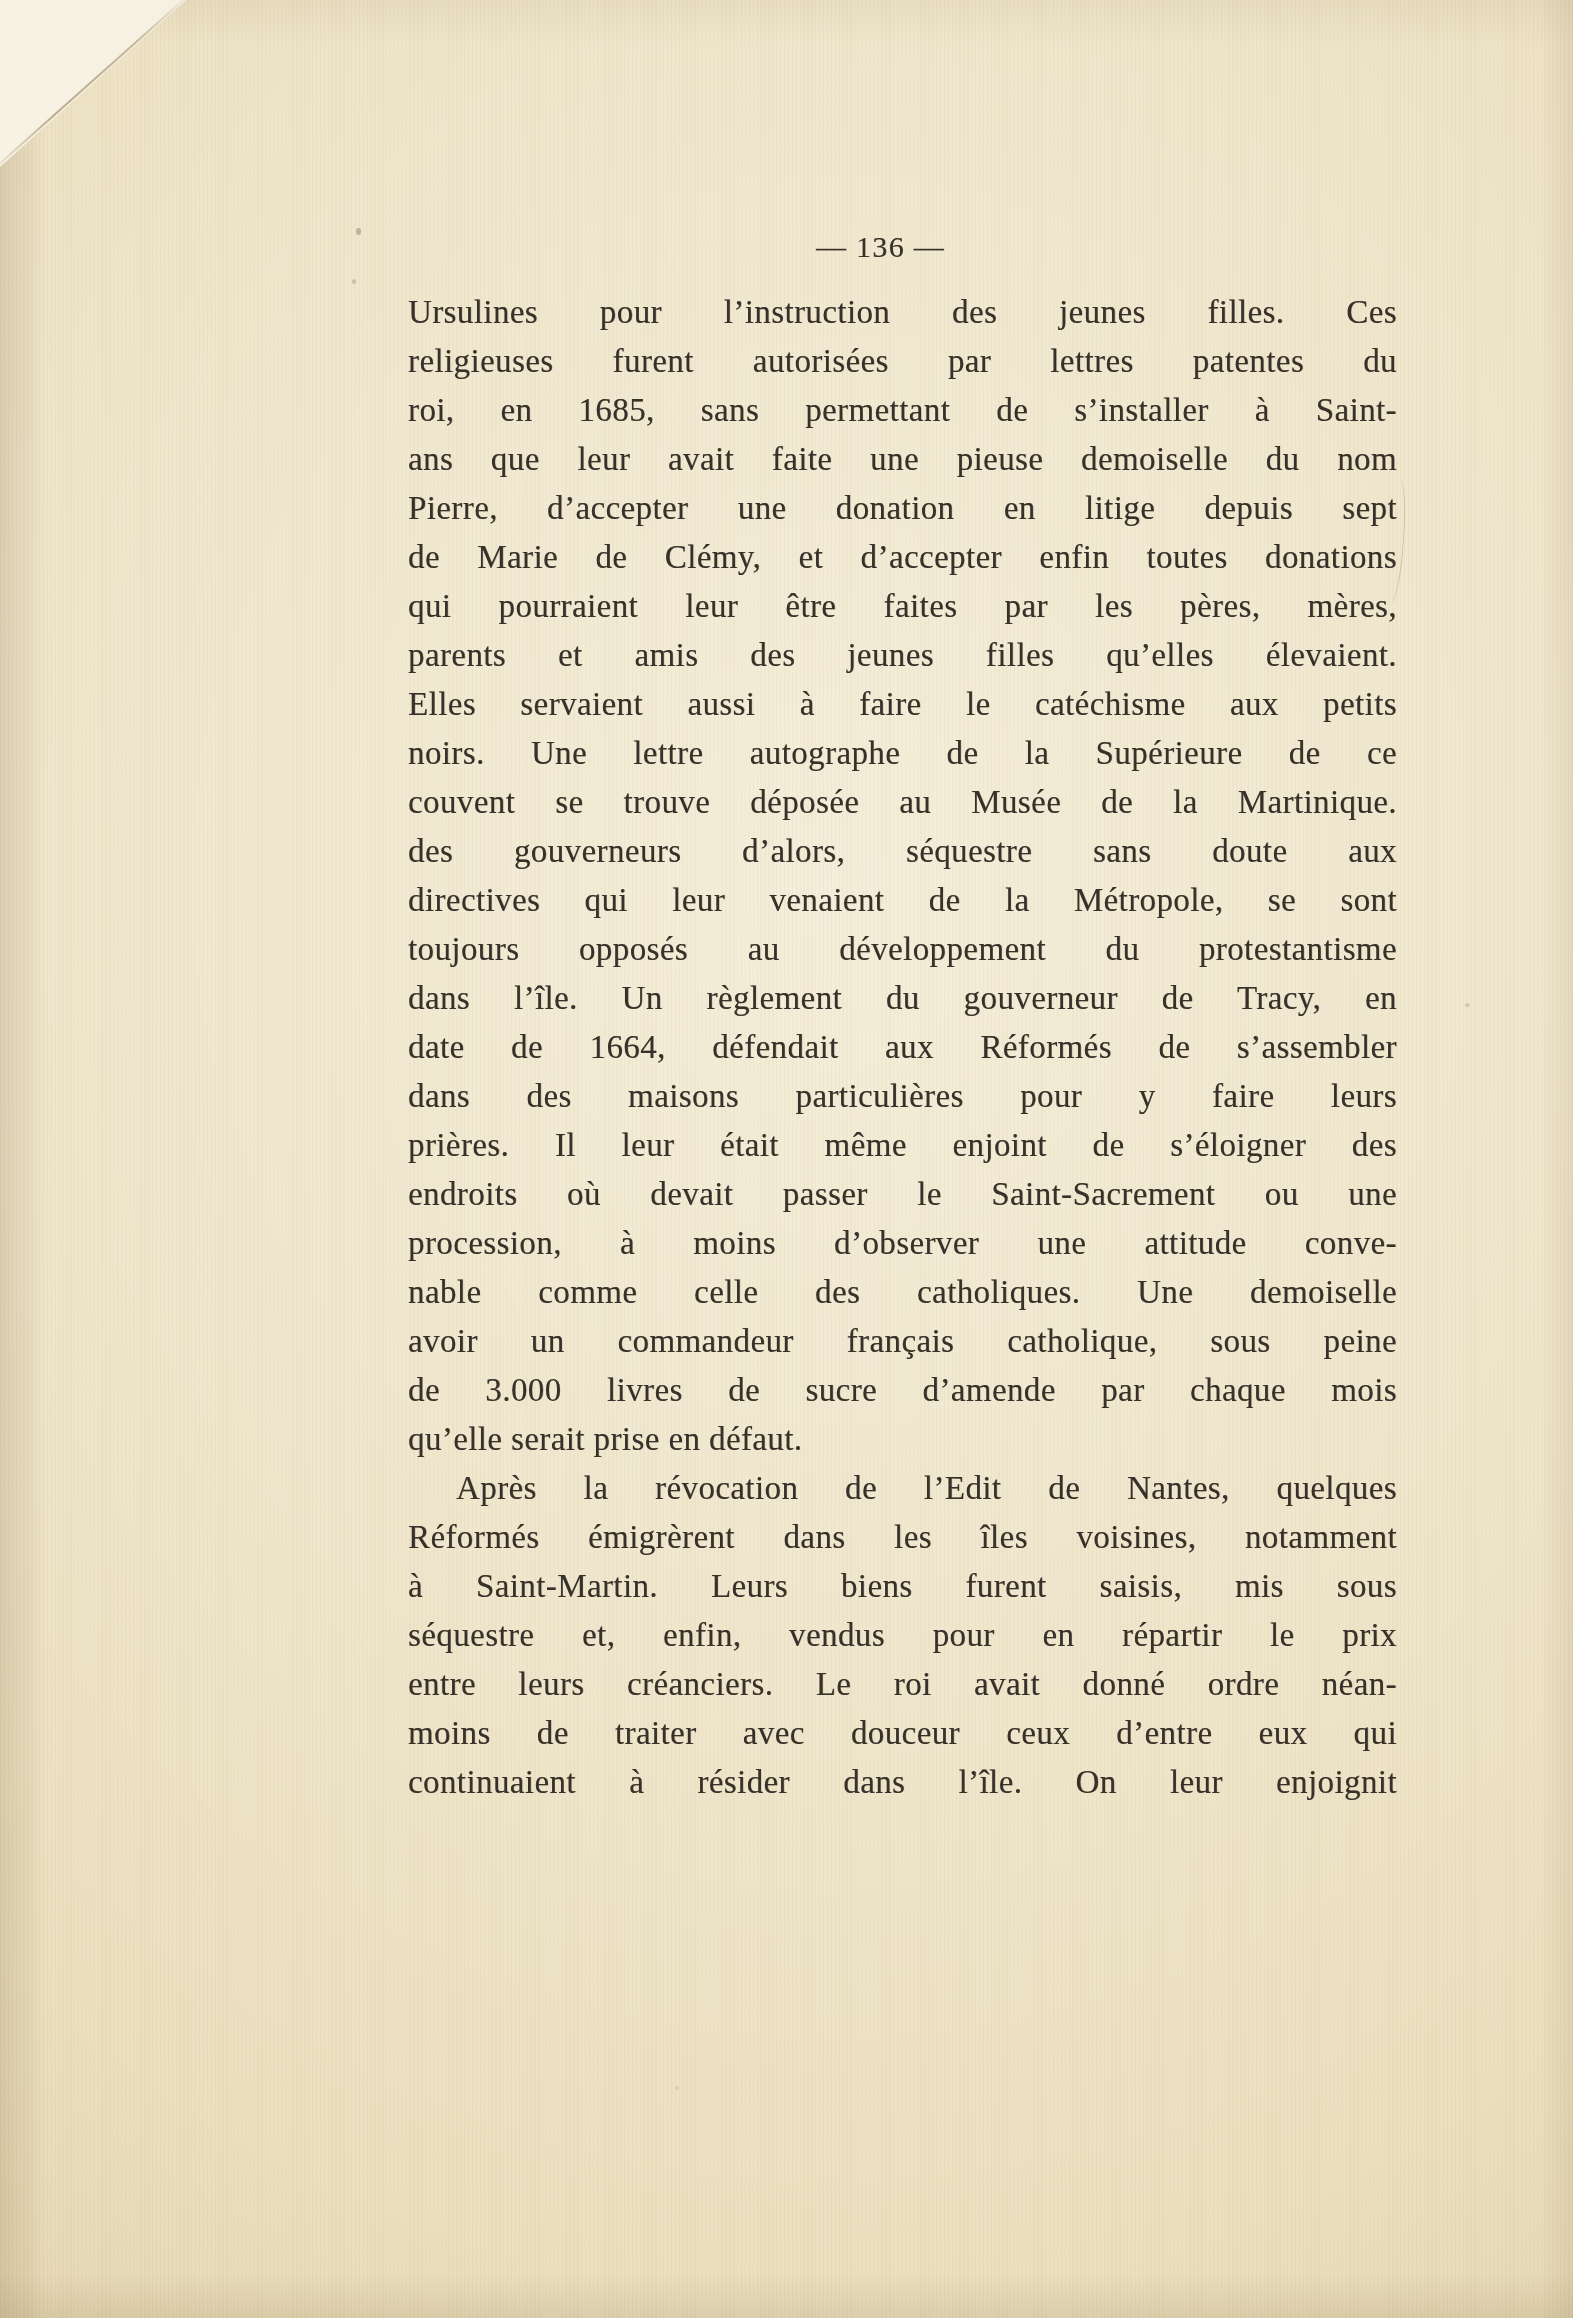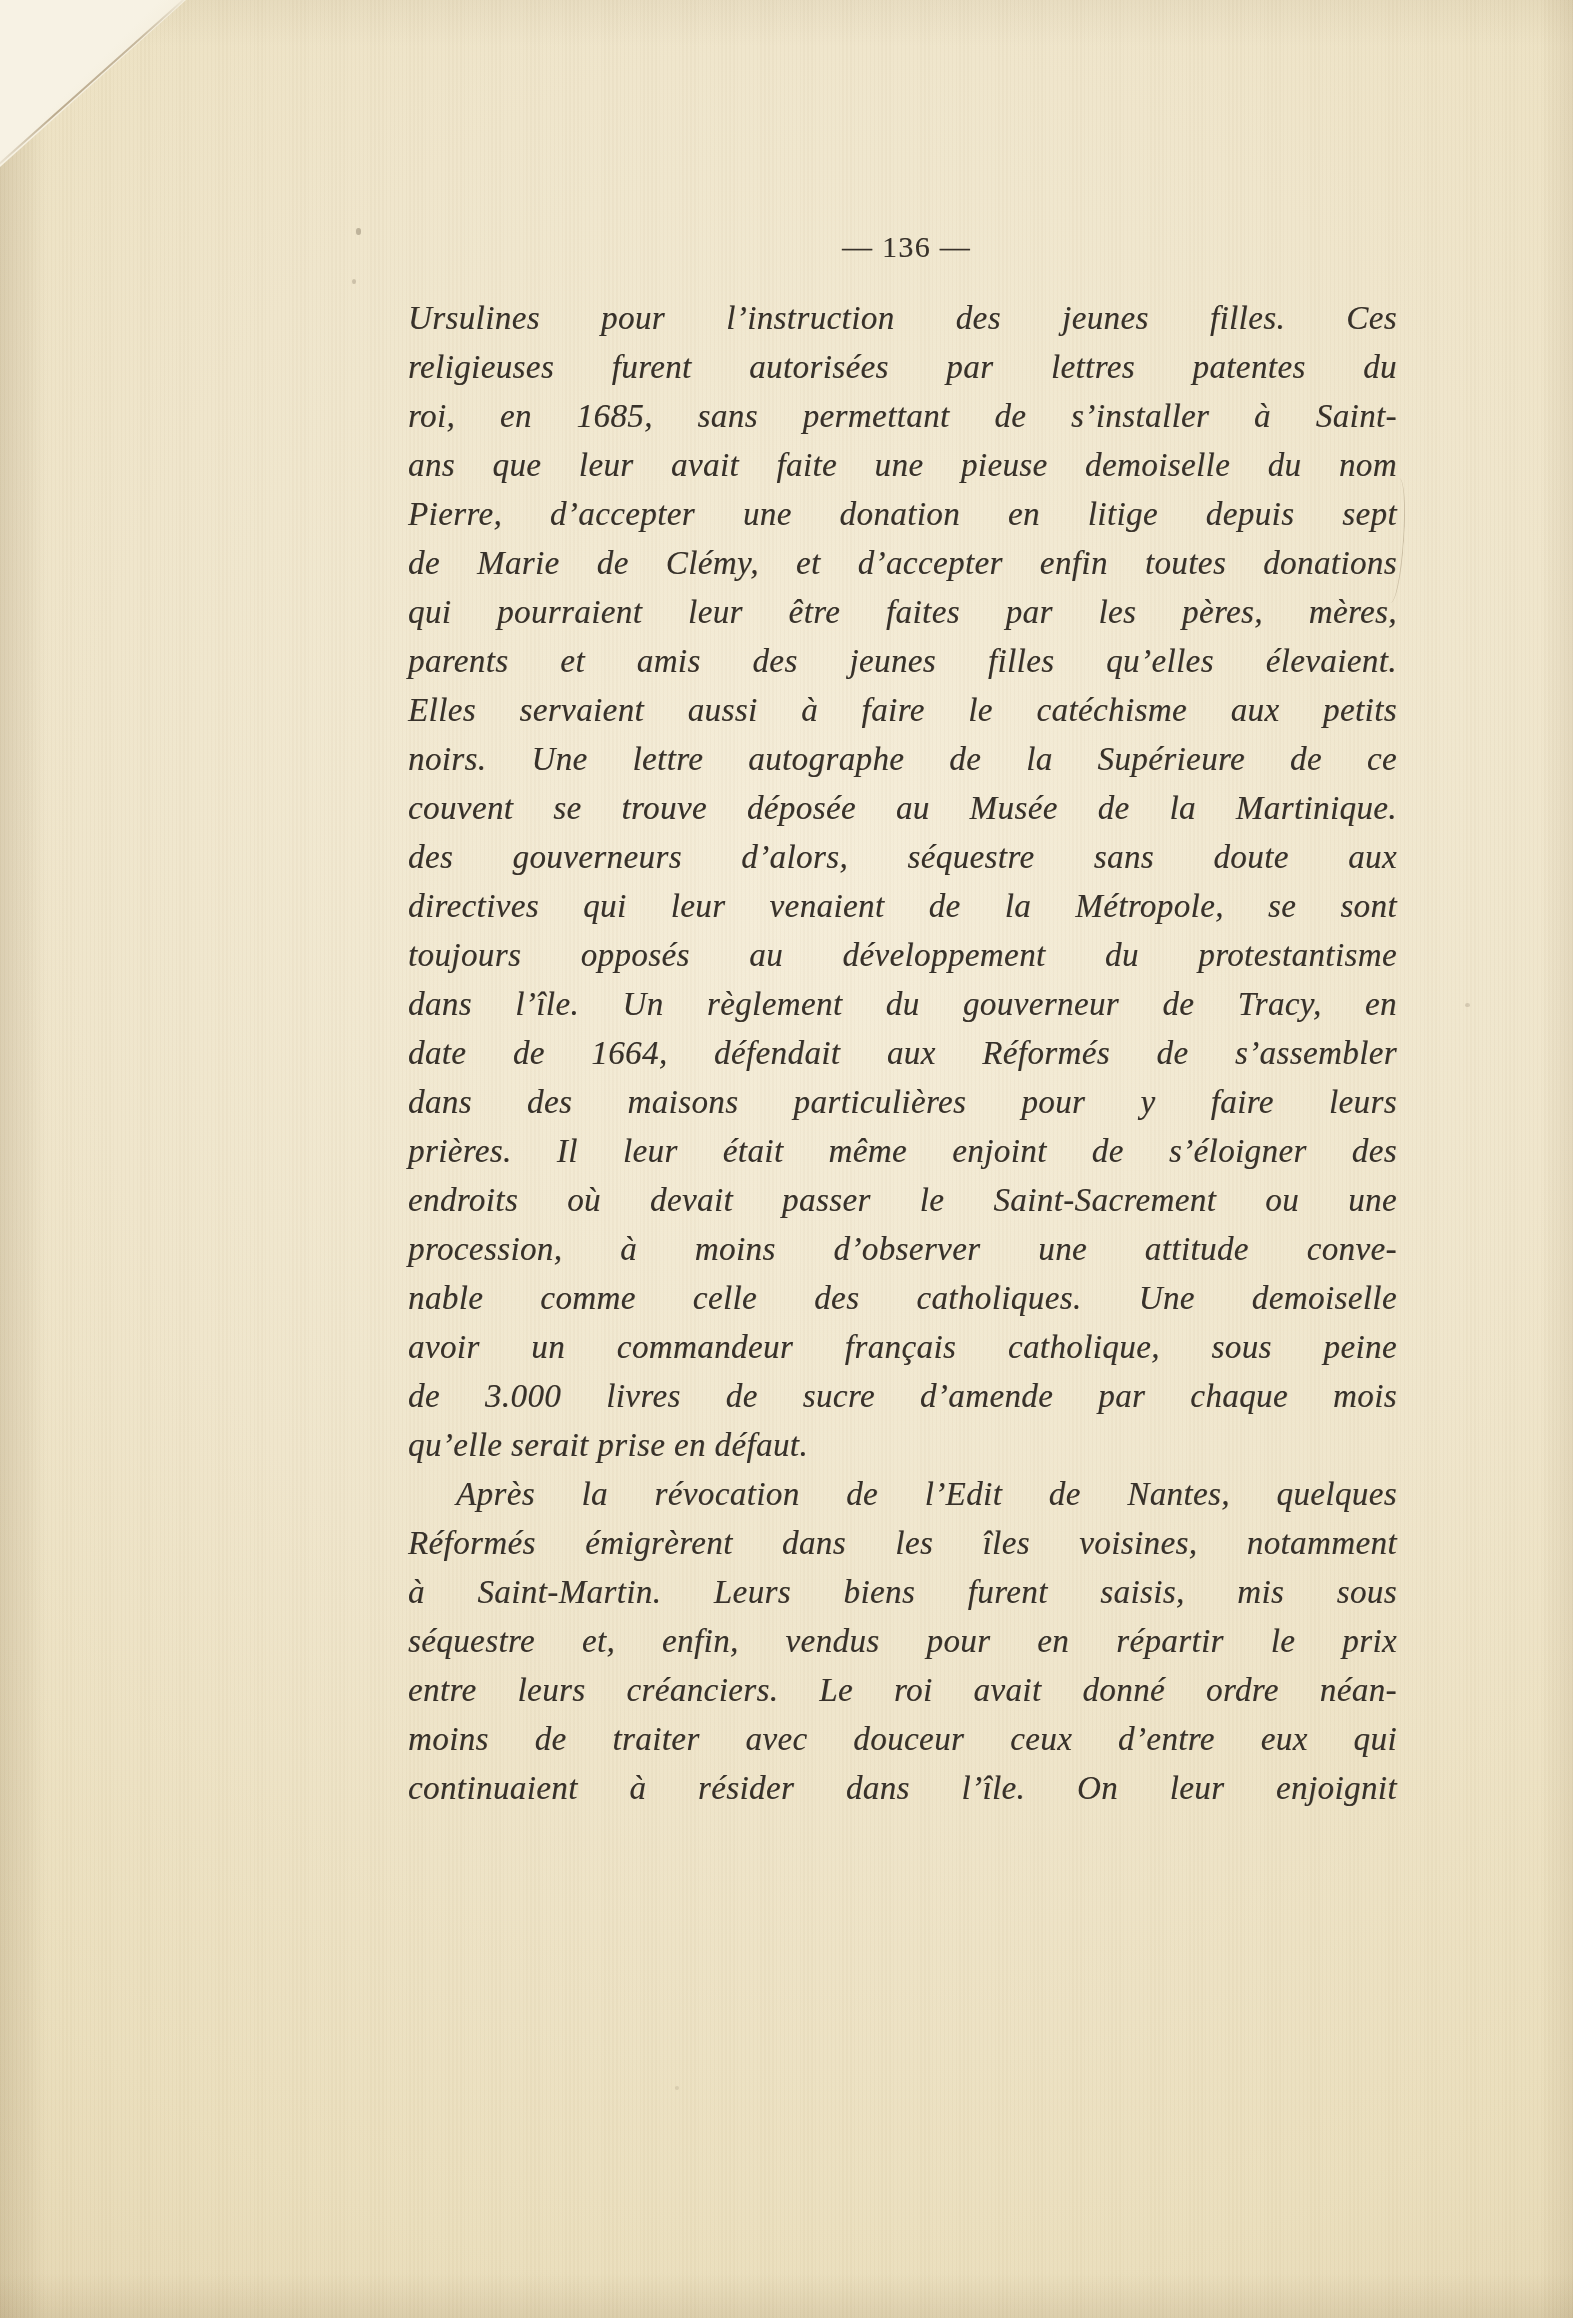--- a/index.html
+++ b/index.html
@@ -46,31 +46,30 @@
     border-radius:50%;
     transform:rotate(4deg);
   }
   .speck{position:absolute;border-radius:50%;background:rgba(80,65,45,0.30);}
   .speck.s1{left:356px;top:228px;width:4.5px;height:6.5px;}
   .speck.s2{left:352px;top:279px;width:3.9px;height:5.2px;background:rgba(80,65,45,0.22);}
   .speck.s3{left:1465px;top:1003px;width:5.2px;height:3.9px;background:rgba(80,65,45,0.16);}
   .speck.s4{left:675px;top:2086px;width:3.9px;height:3.9px;background:rgba(80,65,45,0.12);}
 
   .page-number{
-    position:absolute;left:412px;top:227px;width:989px;
+    position:absolute;left:386px;top:227px;width:989px;
     text-align:center;
     font-size:30px;line-height:39px;
     color:var(--ink);
     letter-spacing:1.3px;
     text-shadow:0.3px 0.3px 0.5px rgba(50,42,30,0.45);
   }
   .textblock{
-    position:absolute;left:408px;top:294px;width:989px;
+    position:absolute;left:408px;top:288px;width:989px;
     color:var(--ink);
-    font-style:italic;
   }
   .line{
     font-size:33px;
     line-height:49px;
     height:49px;
     white-space:nowrap;
     text-align:justify;
     text-align-last:justify;
     letter-spacing:0.4px;
     text-shadow:0.4px 0.4px 0.6px rgba(50,42,30,0.42);

